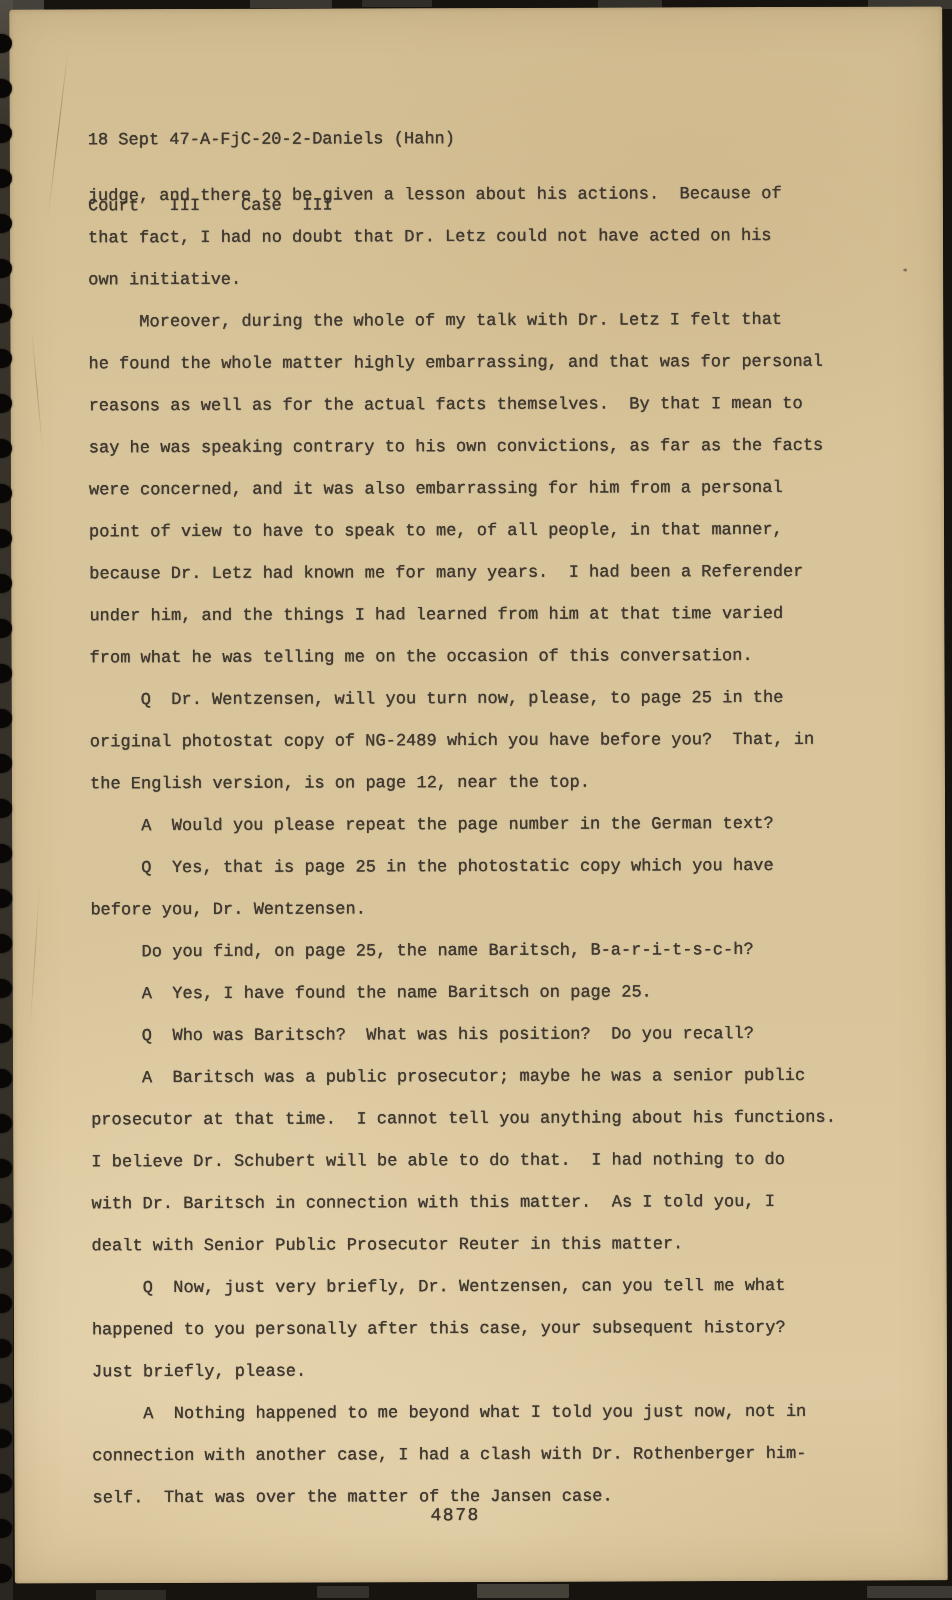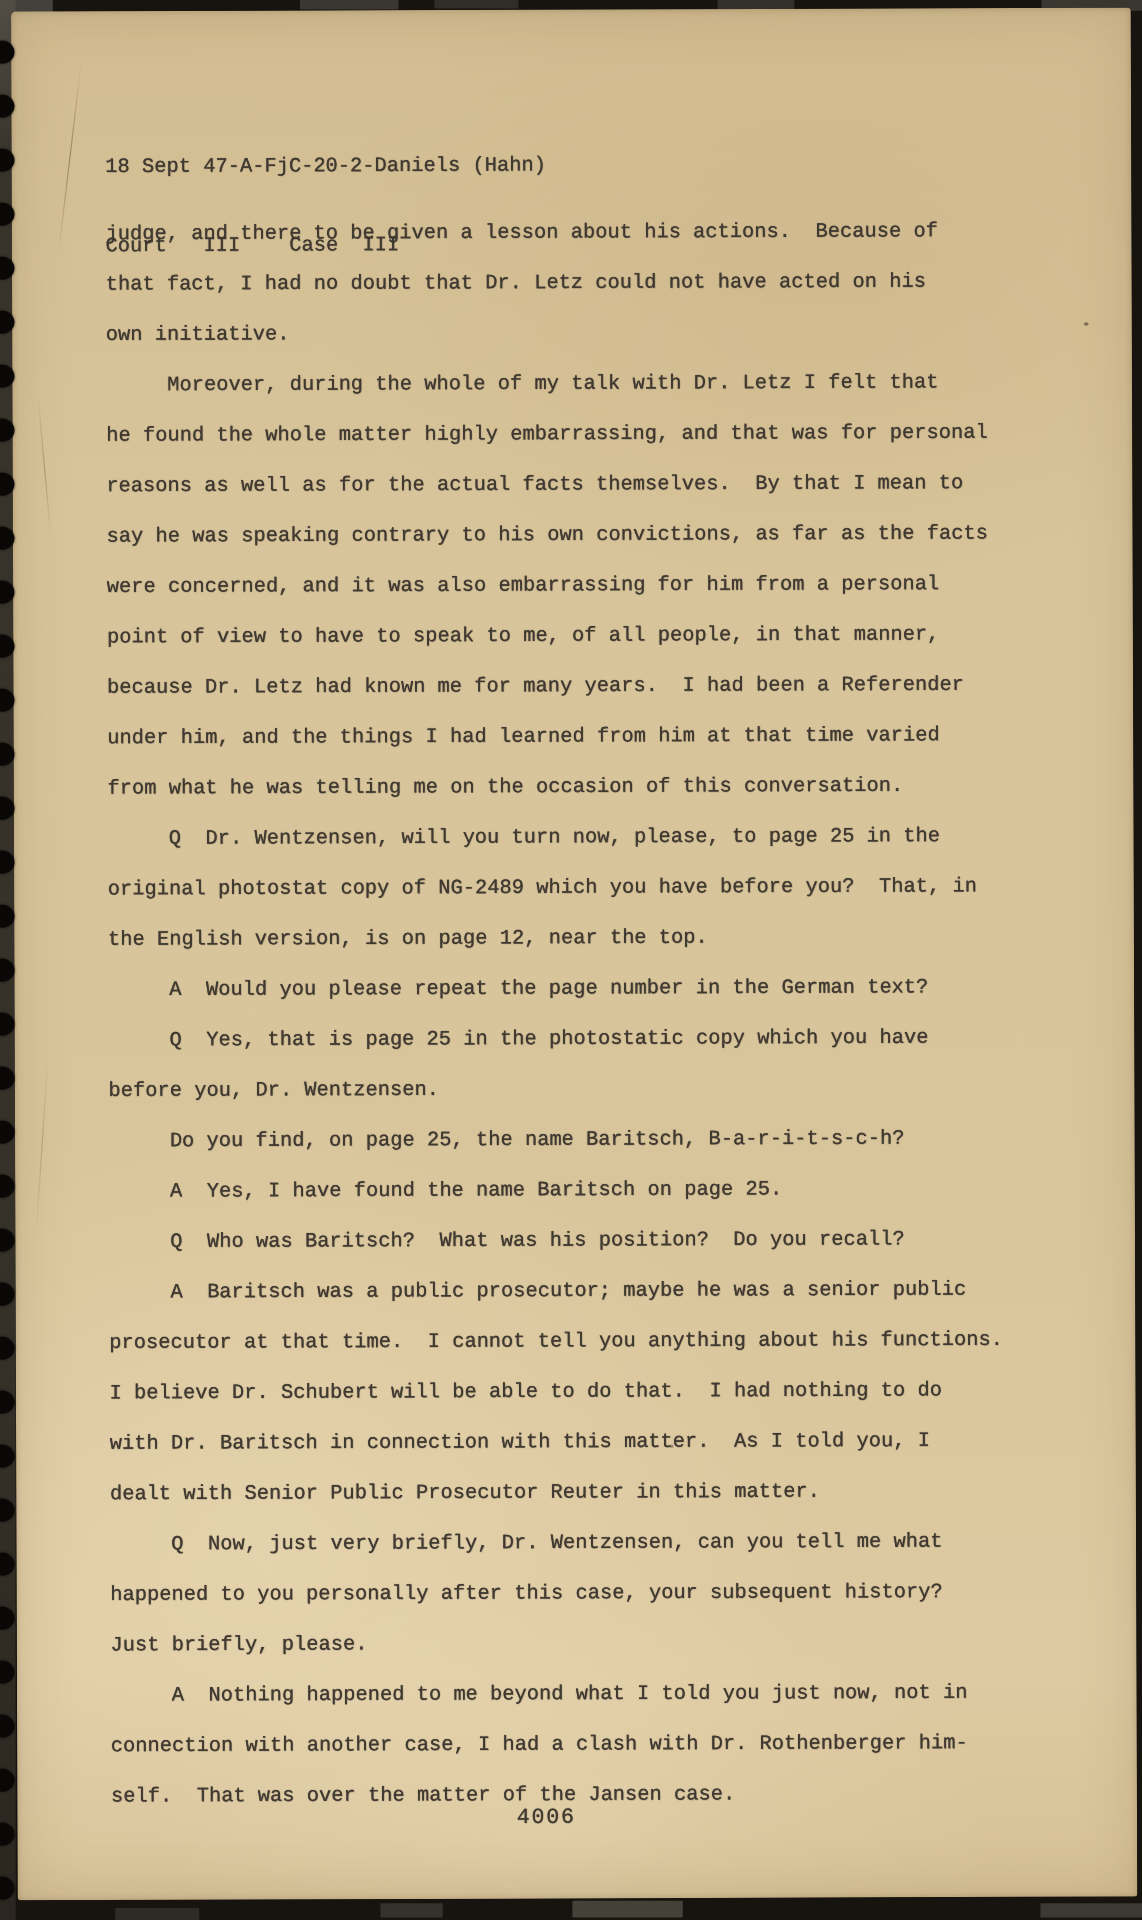--- a/index.html
+++ b/index.html
@@ -173,16 +173,16 @@
     <div class="speck s1"></div>
     <div class="speck s2"></div>
 
     <div class="header typed">
       <div>18 Sept 47-A-FjC-20-2-Daniels (Hahn)</div>
       <div>Court   III    Case  III</div>
     </div>
 
     <div class="transcript typed" id="transcript-lines"><div class="tline">judge, and there to be given a lesson about his actions.  Because of</div><div class="tline">that fact, I had no doubt that Dr. Letz could not have acted on his</div><div class="tline">own initiative.</div><div class="tline">     Moreover, during the whole of my talk with Dr. Letz I felt that</div><div class="tline">he found the whole matter highly embarrassing, and that was for personal</div><div class="tline">reasons as well as for the actual facts themselves.  By that I mean to</div><div class="tline">say he was speaking contrary to his own convictions, as far as the facts</div><div class="tline">were concerned, and it was also embarrassing for him from a personal</div><div class="tline">point of view to have to speak to me, of all people, in that manner,</div><div class="tline">because Dr. Letz had known me for many years.  I had been a Referender</div><div class="tline">under him, and the things I had learned from him at that time varied</div><div class="tline">from what he was telling me on the occasion of this conversation.</div><div class="tline">     Q  Dr. Wentzensen, will you turn now, please, to page 25 in the</div><div class="tline">original photostat copy of NG-2489 which you have before you?  That, in</div><div class="tline">the English version, is on page 12, near the top.</div><div class="tline">     A  Would you please repeat the page number in the German text?</div><div class="tline">     Q  Yes, that is page 25 in the photostatic copy which you have</div><div class="tline">before you, Dr. Wentzensen.</div><div class="tline">     Do you find, on page 25, the name Baritsch, B-a-r-i-t-s-c-h?</div><div class="tline">     A  Yes, I have found the name Baritsch on page 25.</div><div class="tline">     Q  Who was Baritsch?  What was his position?  Do you recall?</div><div class="tline">     A  Baritsch was a public prosecutor; maybe he was a senior public</div><div class="tline">prosecutor at that time.  I cannot tell you anything about his functions.</div><div class="tline">I believe Dr. Schubert will be able to do that.  I had nothing to do</div><div class="tline">with Dr. Baritsch in connection with this matter.  As I told you, I</div><div class="tline">dealt with Senior Public Prosecutor Reuter in this matter.</div><div class="tline">     Q  Now, just very briefly, Dr. Wentzensen, can you tell me what</div><div class="tline">happened to you personally after this case, your subsequent history?</div><div class="tline">Just briefly, please.</div><div class="tline">     A  Nothing happened to me beyond what I told you just now, not in</div><div class="tline">connection with another case, I had a clash with Dr. Rothenberger him-</div><div class="tline">self.  That was over the matter of the Jansen case.</div></div>
 
-    <div class="pagenum typed">4006</div>
+    <div class="pagenum typed">4878</div>
   </div>
 
 </div>
 
 </body></html>

